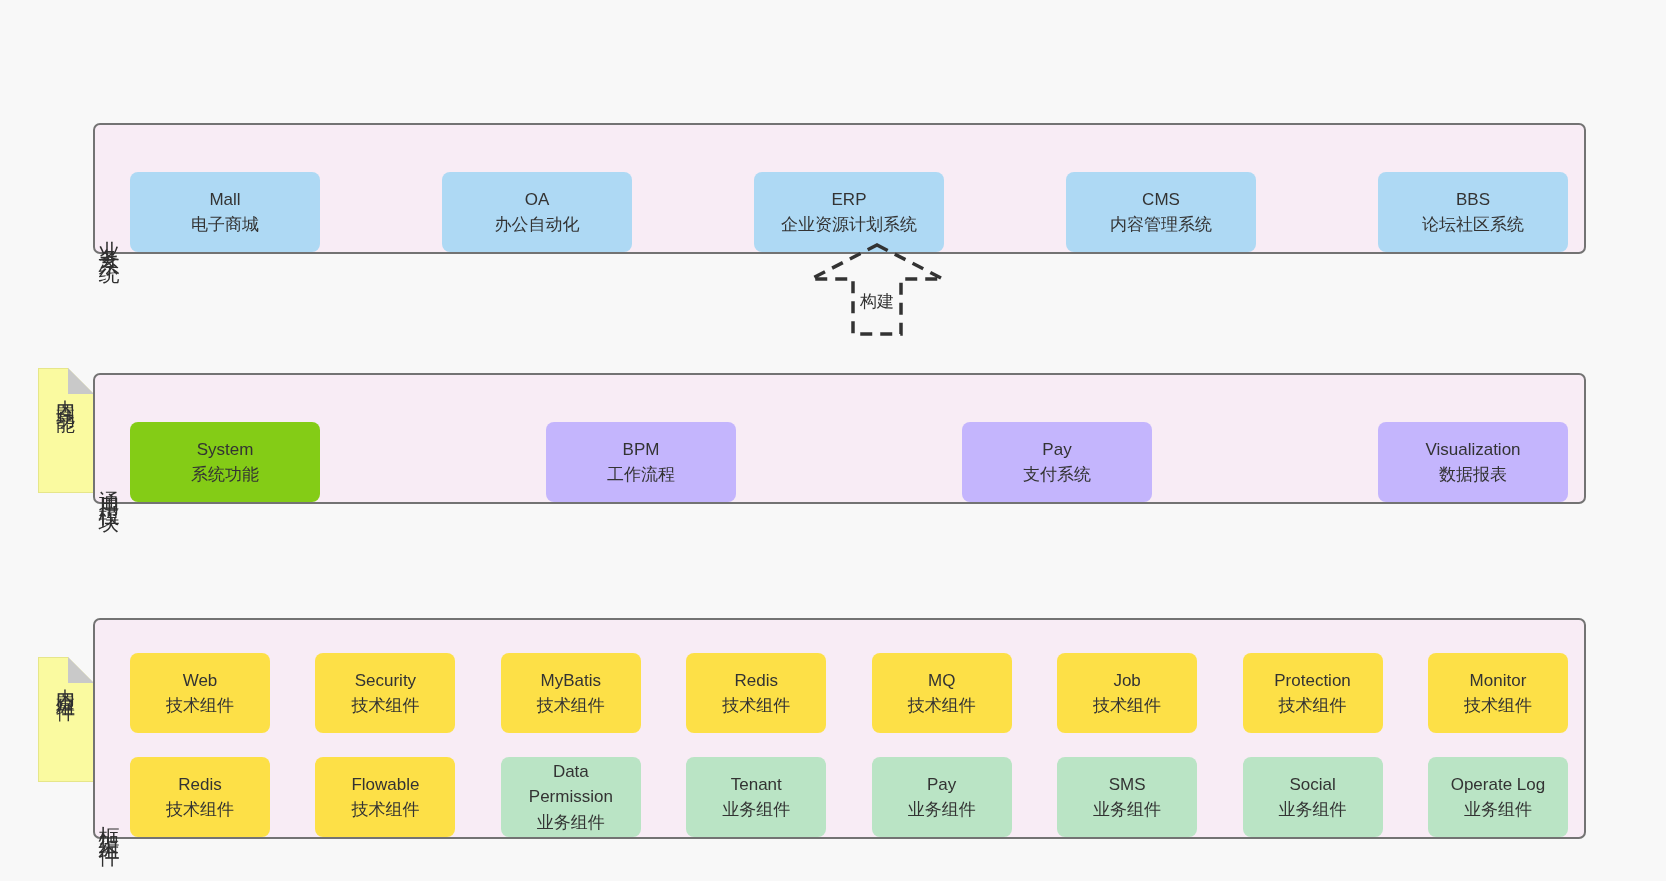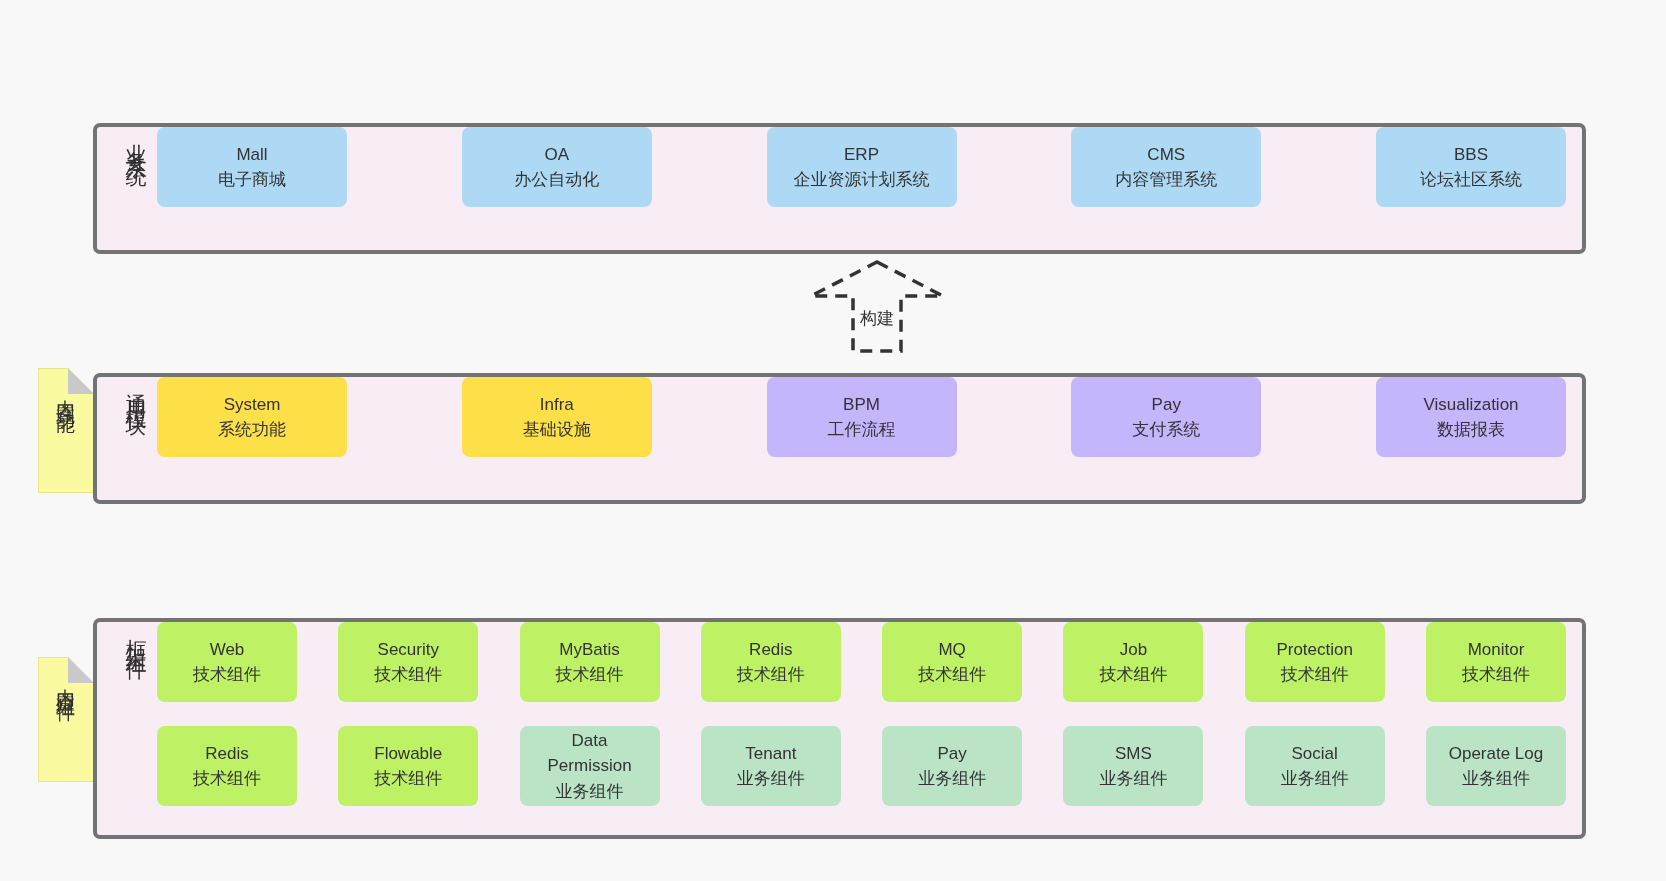--- a/index.html
+++ b/index.html
@@ -10,25 +10,25 @@
     color:#333;
     position:relative;
     overflow:hidden;
   }
   .stage{position:absolute;inset:0;}
 
   
   .section{
     position:absolute;left:93px;width:1493px;
     background:#f8ecf5;
-    border:4px solid #737373;
+    border:2px solid #737373;
     border-radius:7px;
     box-sizing:border-box;
-    display:flex;align-items:flex-start;
-    padding:0 16px 0 29px;
+    display:flex;align-items:flex-end;
+    padding:0 16px 0 4px;
     z-index:2;
   }
   #section-business{top:123px;height:131px;}
   #section-modules{top:373px;height:131px;}
   #section-framework{top:618px;height:221px;}
 
   .v-label{
     writing-mode:vertical-rl;
     text-orientation:upright;
     font-size:21px;
@@ -48,23 +48,23 @@
     display:flex;flex-direction:column;align-items:center;justify-content:center;
     text-align:center;
     font-size:17px;line-height:1.5;
     color:#333;
     box-sizing:border-box;
     padding:4px 8px;
   }
   .box.w-lg{width:190px;}
   .box.w-sm{width:140px;}
   .blue{background:#aed9f4;}
-  .red{background:#fde047;}
+  .red{background:#84cc16;}
   .pink{background:#c4b5fd;}
-  .green{background:#bef264;}
+  .green{background:#fde047;}
   .lightgreen{background:#bae4c5;}
 
   
   .tag{
     position:absolute;left:38px;width:56px;height:125px;
     background:#fafaa0;
     border:1px solid #e6e68a;
     box-sizing:border-box;
     z-index:1;
     display:flex;justify-content:center;
@@ -76,21 +76,21 @@
   .tag .fold{position:absolute;top:-1px;right:-1px;width:26px;height:26px;background:#c9c9c9;
     clip-path:polygon(0 0,100% 100%,0 100%);}
   .tag .tag-text{
     writing-mode:vertical-rl;text-orientation:upright;
     font-size:19px;letter-spacing:5px;line-height:1;
     color:#2f2f2f;margin-top:15px;
   }
 
   
   .arrow{position:absolute;width:140px;height:96px;z-index:3;}
-  #arrow-build{left:807px;top:259px;}
+  #arrow-build{left:807px;top:242px;}
   #arrow-implement{left:815px;top:510px;}
   .arrow svg{position:absolute;inset:0;}
   .arrow .arrow-label{
     position:absolute;left:50%;top:47px;transform:translateX(-50%);
     background:#f8f8f8;
     font-size:17px;color:#333;
     padding:1px 4px;white-space:nowrap;
   }
 </style>
 </head>
@@ -140,24 +140,20 @@
   </div>
 
   <div class="section" id="section-modules">
     <div class="v-label">通用模块</div>
     <div class="boxes-area">
       <div class="box-row">
         <div class="box w-lg red">
           <span>System</span>
           <span>系统功能</span>
         </div>
-        <div class="box w-lg red">
-          <span>Infra</span>
-          <span>基础设施</span>
-        </div>
         <div class="box w-lg pink">
           <span>BPM</span>
           <span>工作流程</span>
         </div>
         <div class="box w-lg pink">
           <span>Pay</span>
           <span>支付系统</span>
         </div>
         <div class="box w-lg pink">
           <span>Visualization</span>

